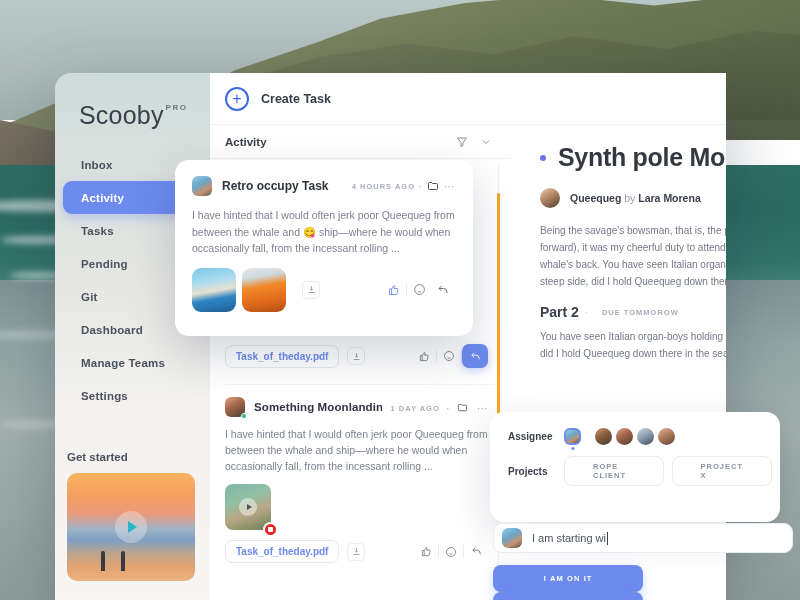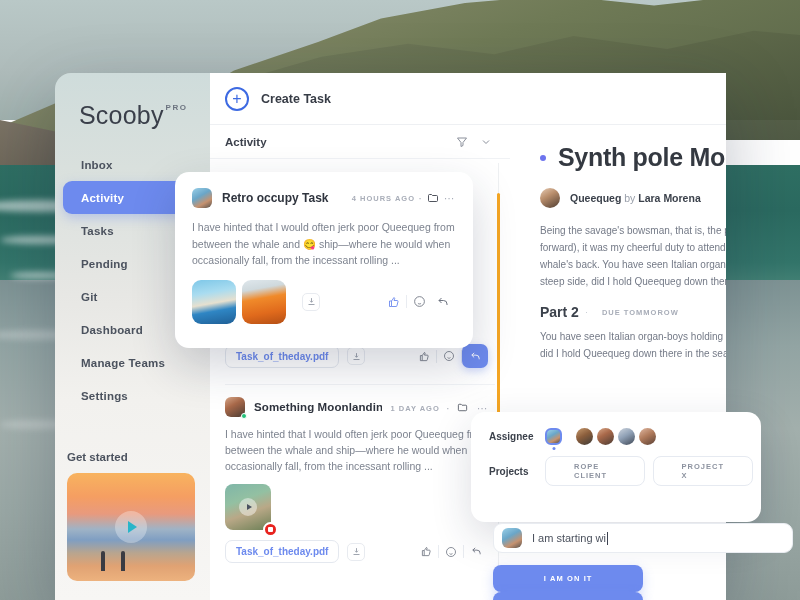--- a/index.html
+++ b/index.html
@@ -219,21 +219,21 @@
   .assigned-text .lt { color:#9aa0ab; font-weight:400; }
   .assign-actions { position:absolute; right: -10px; top: 63px; display:flex; align-items:center; }
   .para { margin-top: 14px; font-size: 10px; line-height: 17px; color: #747a87; white-space: nowrap; }
   .part-row { margin-top: 14px; display:flex; align-items:center; }
   .part-label { font-size: 14px; font-weight: 700; color: #3b414b; }
   .part-due { margin-left: 8px; font-size: 7.5px; letter-spacing: 1px; color: #a8adb8; font-weight:700; }
   .part-dot { margin: 0 6px; color:#c3c8d1; font-size: 9px; }
 
   
   #assignee-panel {
-    position: absolute; left: 471px; top: 412px; width: 290px; height: 110px;
+    position: absolute; left: 490px; top: 412px; width: 290px; height: 110px;
     background:#fff; border-radius: 14px;
     box-shadow: 0 14px 40px rgba(30,40,70,.16);
     padding: 16px 0 0 18px;
   }
   .apn-row { display:flex; align-items:center; }
   .apn-label { font-size: 10px; font-weight: 700; color: #3b414b; width: 56px; flex:none; }
   .apn-avatars { display:flex; align-items:center; }
   .apn-av { width: 17px; height: 17px; border-radius: 5px; margin-right: 4px; position: relative; }
   .apn-av.sel { border: 2px solid #6d8aee; border-radius: 6px; }
   .apn-av.round { border-radius: 50%; }
@@ -266,21 +266,21 @@
   .btn-row { position:absolute; left: 38px; top: 50px; display:flex;flex-direction:column; }
   .pill-btn {
     background:#6d8aee; color:#fff; border:none; border-radius: 8px;
     font-size: 7.5px; letter-spacing: 1.1px; font-weight: 700; padding: 9px 16px;
     margin-right: 10px; font-family: "Liberation Sans", sans-serif;
     box-shadow: 0 4px 12px rgba(109,138,238,.3);
   }
 
   
   #float-card {
-    position: absolute; left: 175px; top: 172px; width: 298px; height: 176px;
+    position: absolute; left: 175px; top: 160px; width: 298px; height: 176px;
     background:#fff; border-radius: 14px;
     box-shadow: 0 18px 45px rgba(30,40,70,.20);
     padding: 16px 18px 0 17px;
   }
   .fc-title { margin-left: 10px; font-size: 12px; font-weight: 700; color: #2f343e; }
   .fc-meta { margin-left: auto; font-size: 7.5px; letter-spacing:1px; color:#a8adb8; font-weight:700;
      display:flex; align-items:center; }
   .fc-body { margin-top: 11px; font-size: 10.5px; line-height: 16.5px; color: #7d838f; }
   .fc-imgs { display:flex; margin-top: 11px; align-items:center; }
   .fc-img { width: 44px; height: 44px; border-radius: 9px; margin-right: 6px; }

